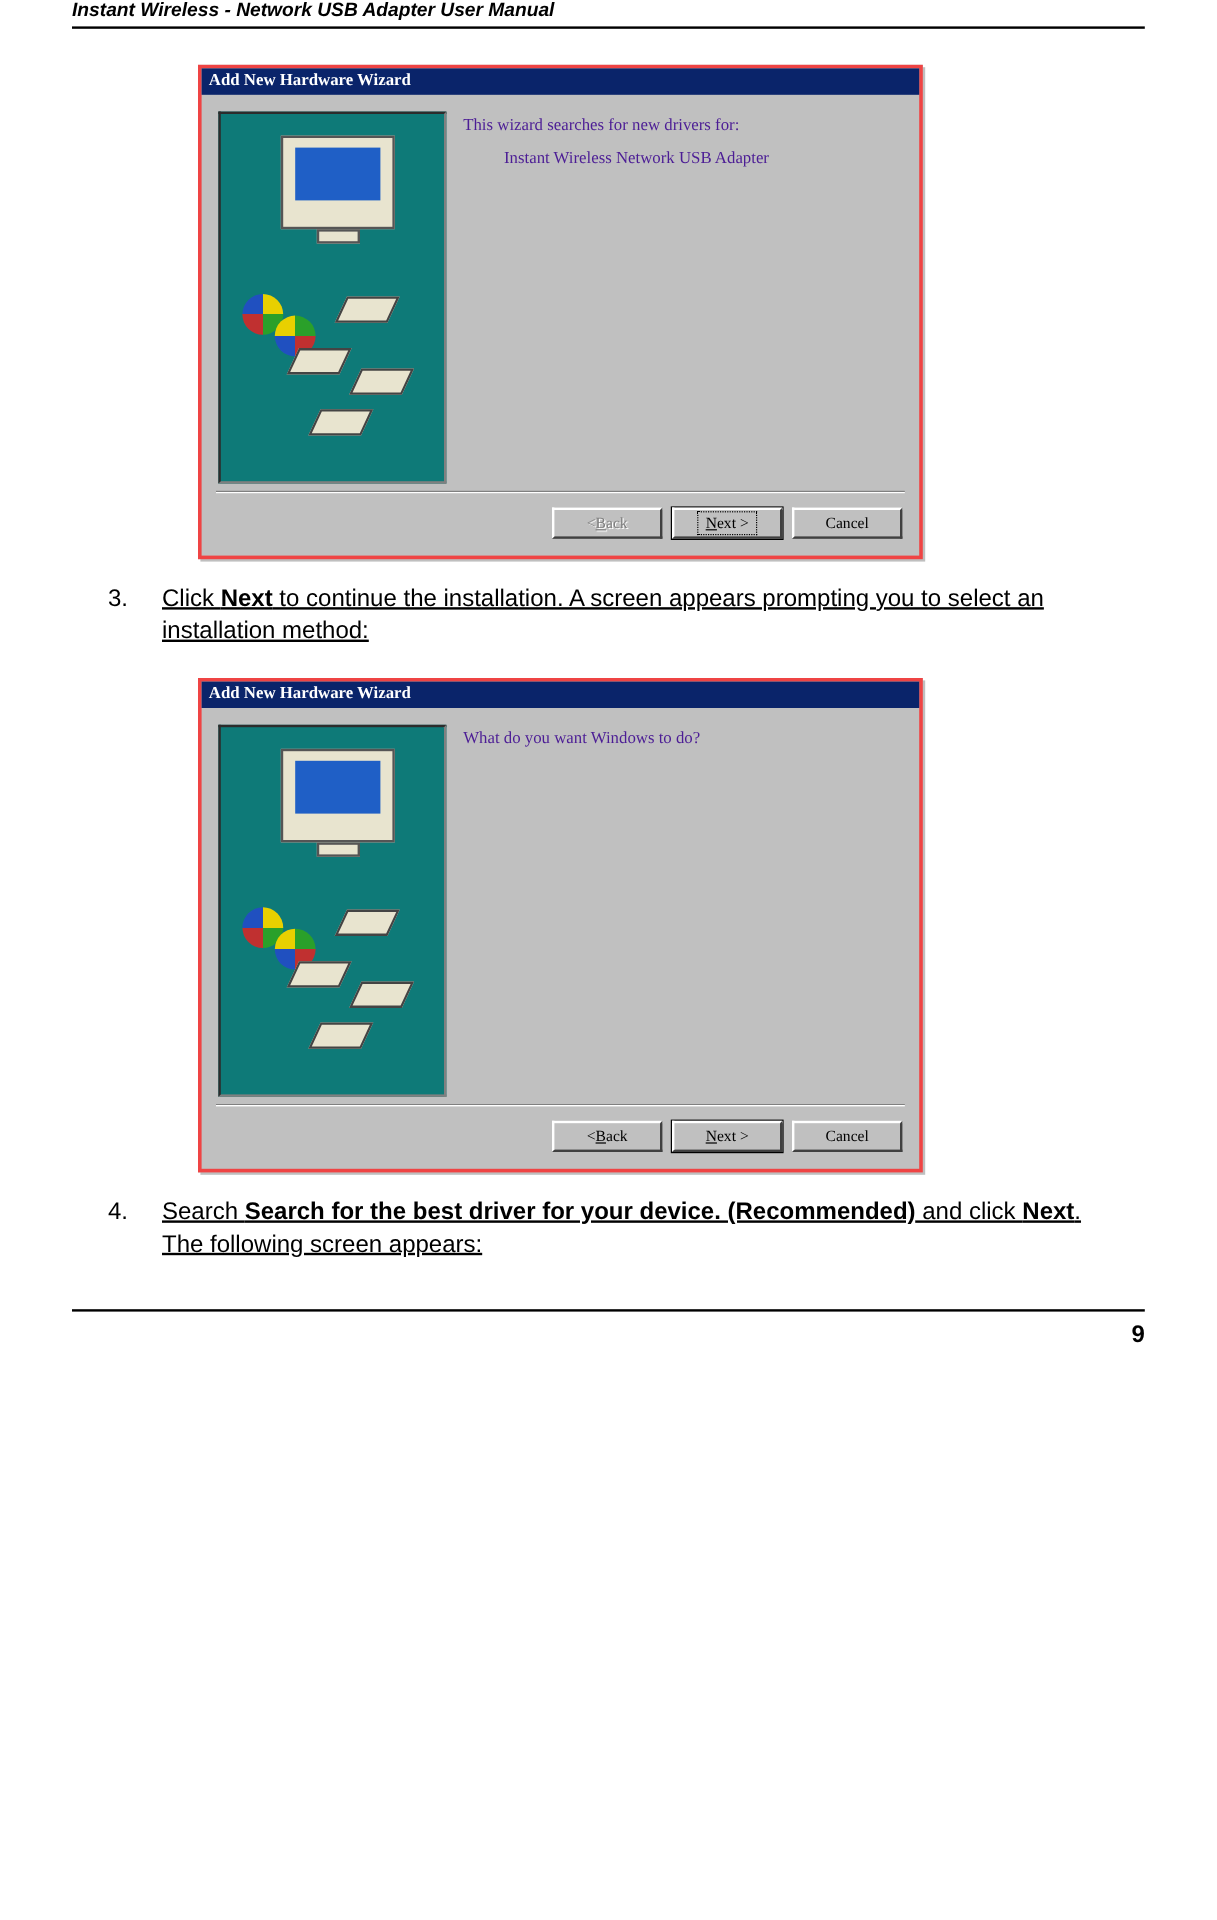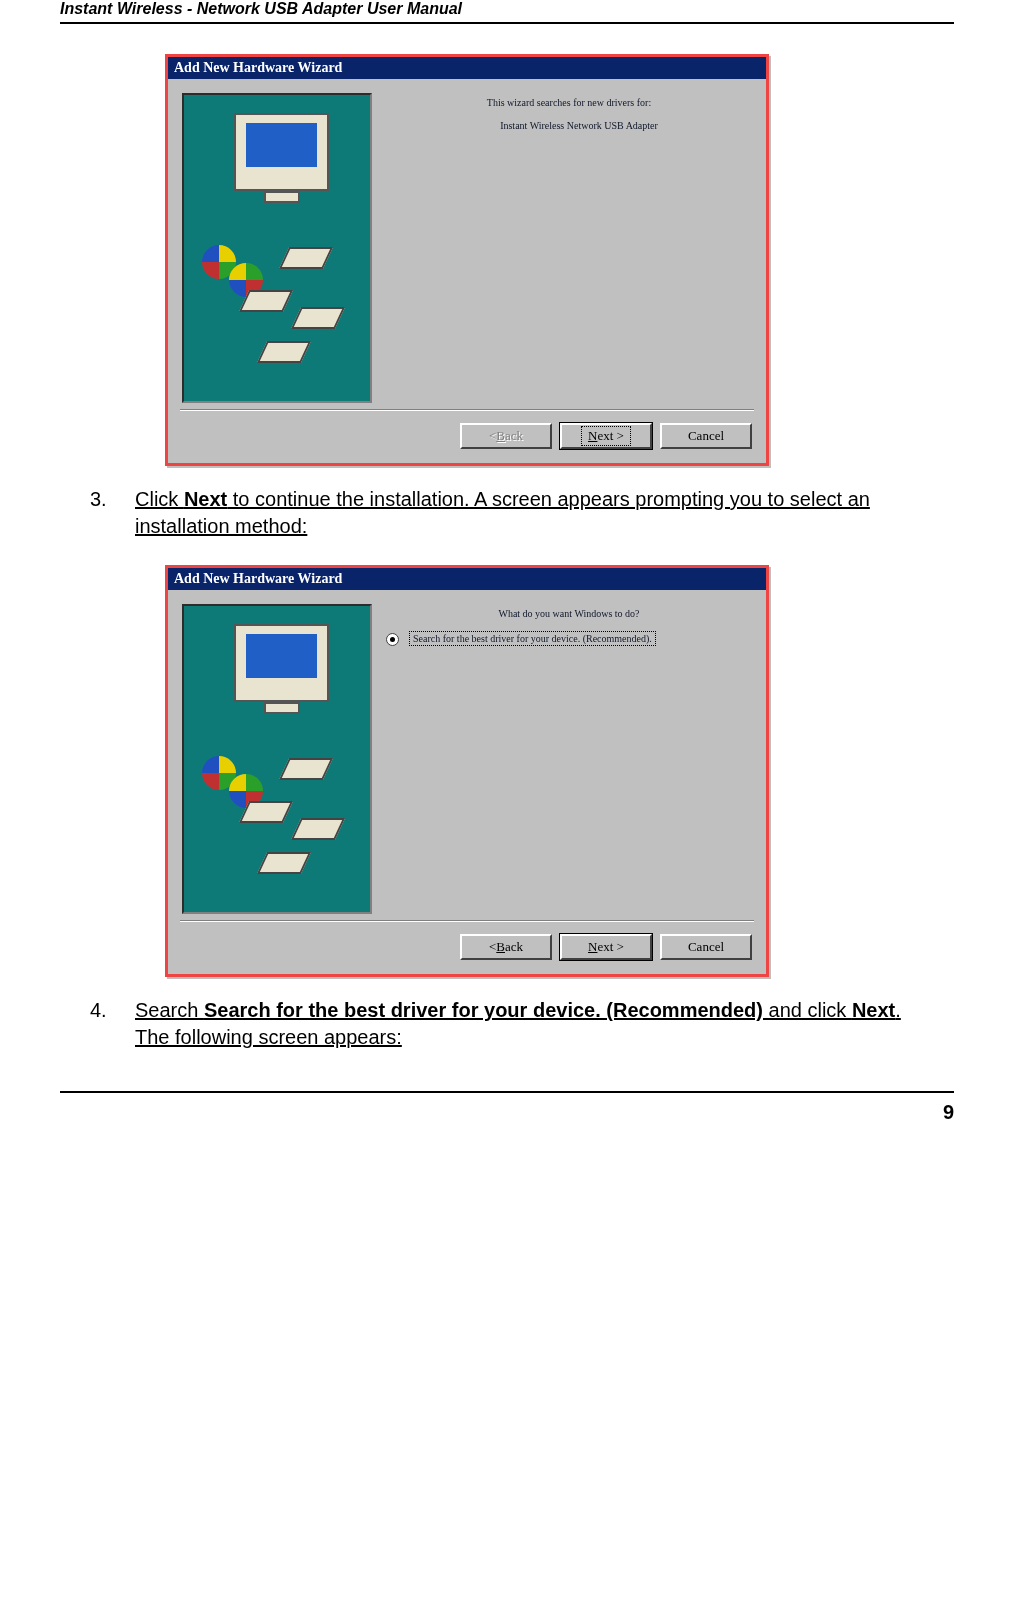--- a/index.html
+++ b/index.html
@@ -108,27 +108,26 @@
   }
   .disc1 { background: conic-gradient(#e8d000 0 90deg,#2aa02a 90deg 180deg,#c03030 180deg 270deg,#2050c0 270deg 360deg); top:150px; left:18px;}
   .disc2 { background: conic-gradient(#2aa02a 0 90deg,#c03030 90deg 180deg,#2050c0 180deg 270deg,#e8d000 270deg 360deg); top:168px; left:45px;}
   .hw1 { top:152px; left:100px;}
   .hw2 { top:195px; left:60px;}
   .hw3 { top:212px; left:112px;}
   .hw4 { top:246px; left:78px;}
 
   .right-pane {
     flex: 1;
-    font-size: 10px;
-    color: #0f172a;
+    font-size: 14px;
+    color: #4c1d95;
     padding-top: 4px;
-    text-align: center;
   }
   .right-pane p { margin-bottom: 12px; }
-  .right-pane .indent { margin-left: 20px; }
+  .right-pane .indent { margin-left: 34px; }
 
   .radio-row {
     display: flex;
     align-items: flex-start;
     gap: 10px;
     margin-bottom: 16px;
   }
   .radio {
     width: 13px; height: 13px; border-radius: 50%;
     border: 1px solid #404040; background: #fff;
@@ -242,24 +241,20 @@
           <div class="mon-stand"></div>
           <div class="disc disc1"></div>
           <div class="disc disc2"></div>
           <div class="hw hw1"></div>
           <div class="hw hw2"></div>
           <div class="hw hw3"></div>
           <div class="hw hw4"></div>
         </div>
         <div class="right-pane">
           <p>What do you want Windows to do?</p>
-          <div class="radio-row">
-            <span class="radio checked"></span>
-            <span class="radio-text focus">Search for the best driver for your device. (Recommended).</span>
-          </div>
         </div>
       </div>
       <div class="button-sep"></div>
       <div class="button-row">
         <span class="btn">
           <span>&lt; </span>
             <span class="ul">B</span>
             <span>ack</span>
         </span>
         <span class="btn default">

